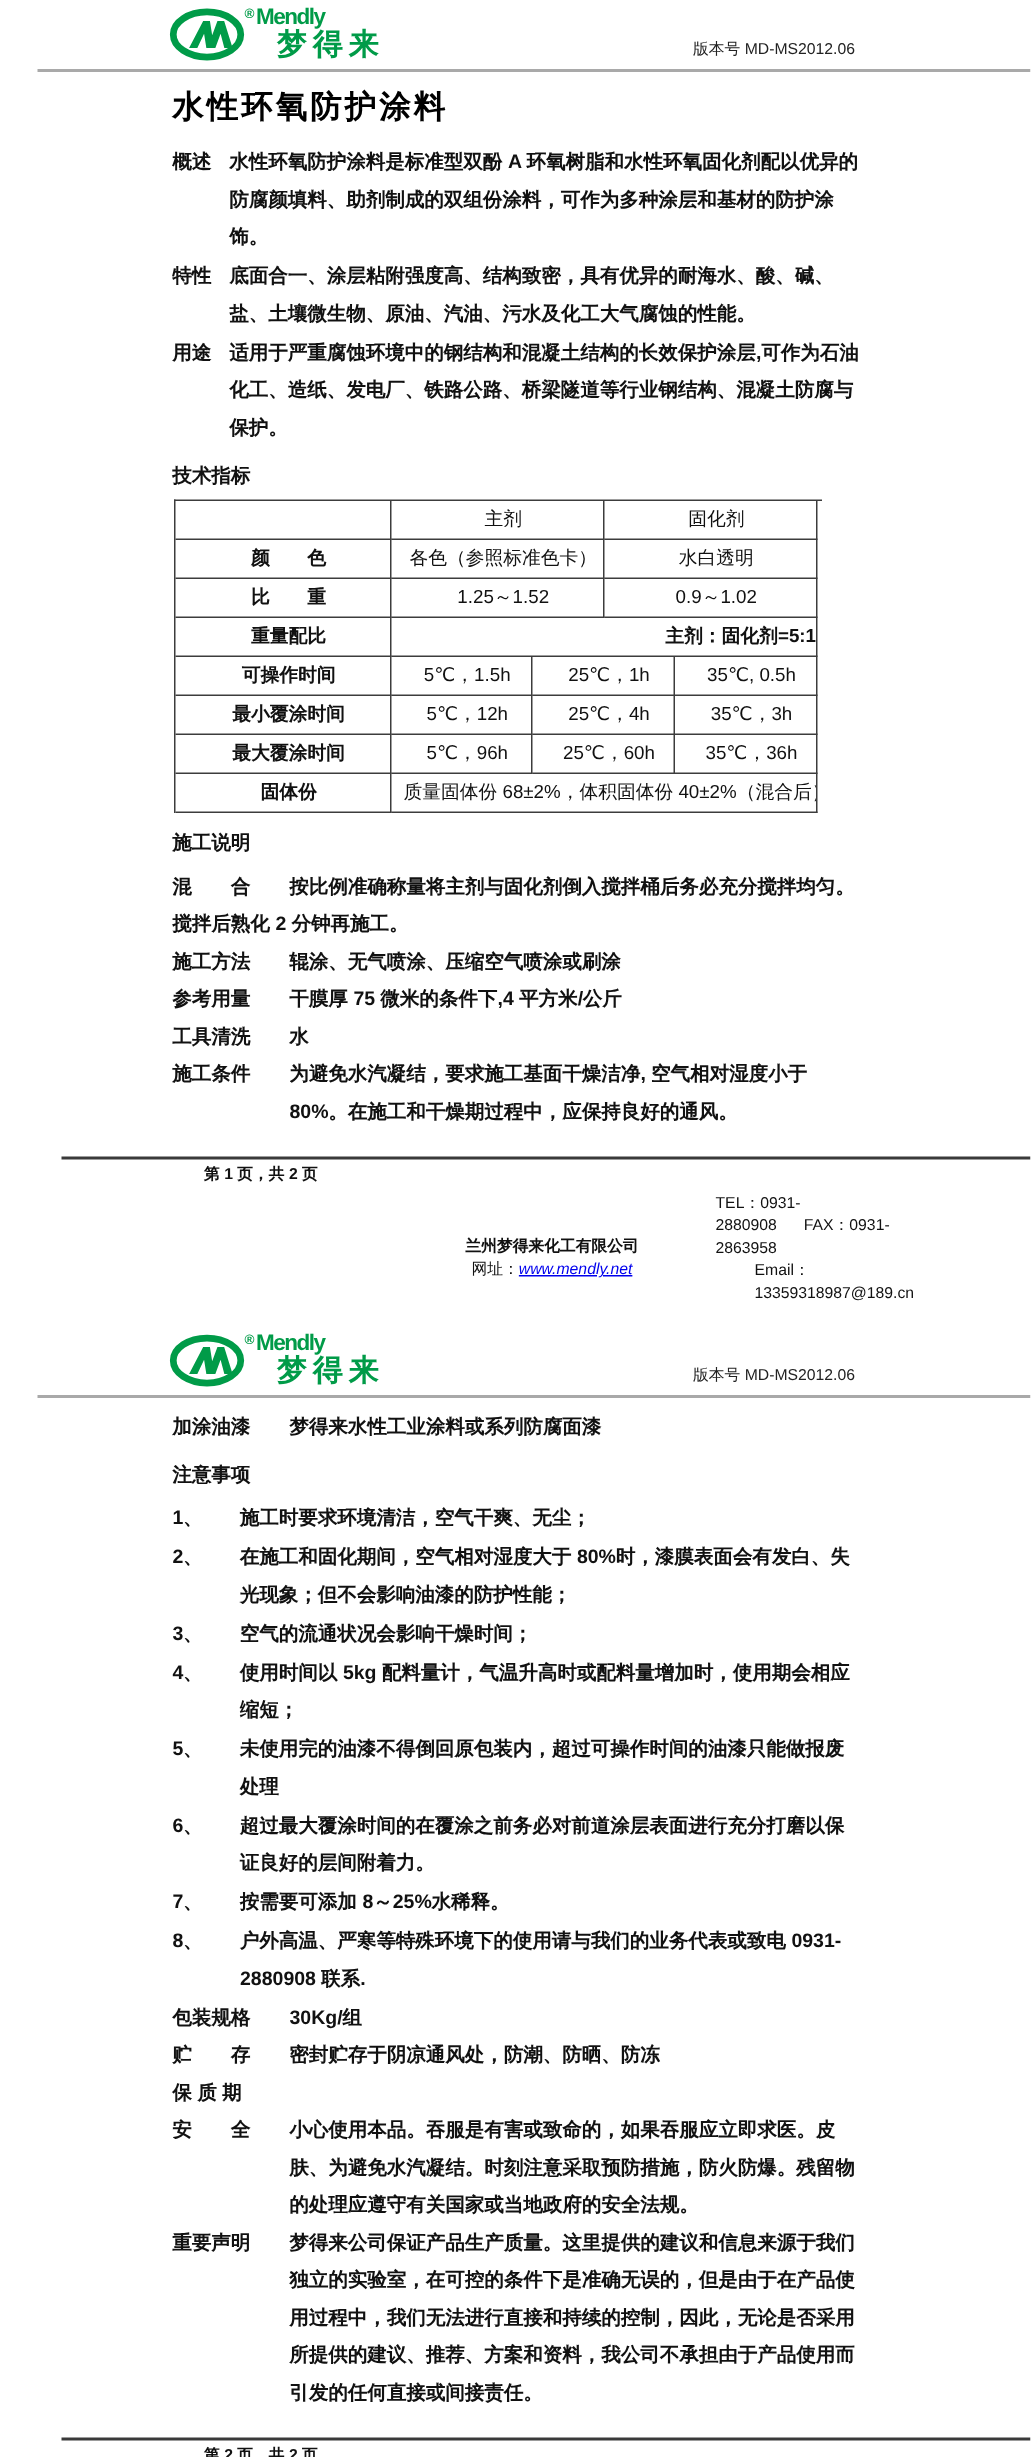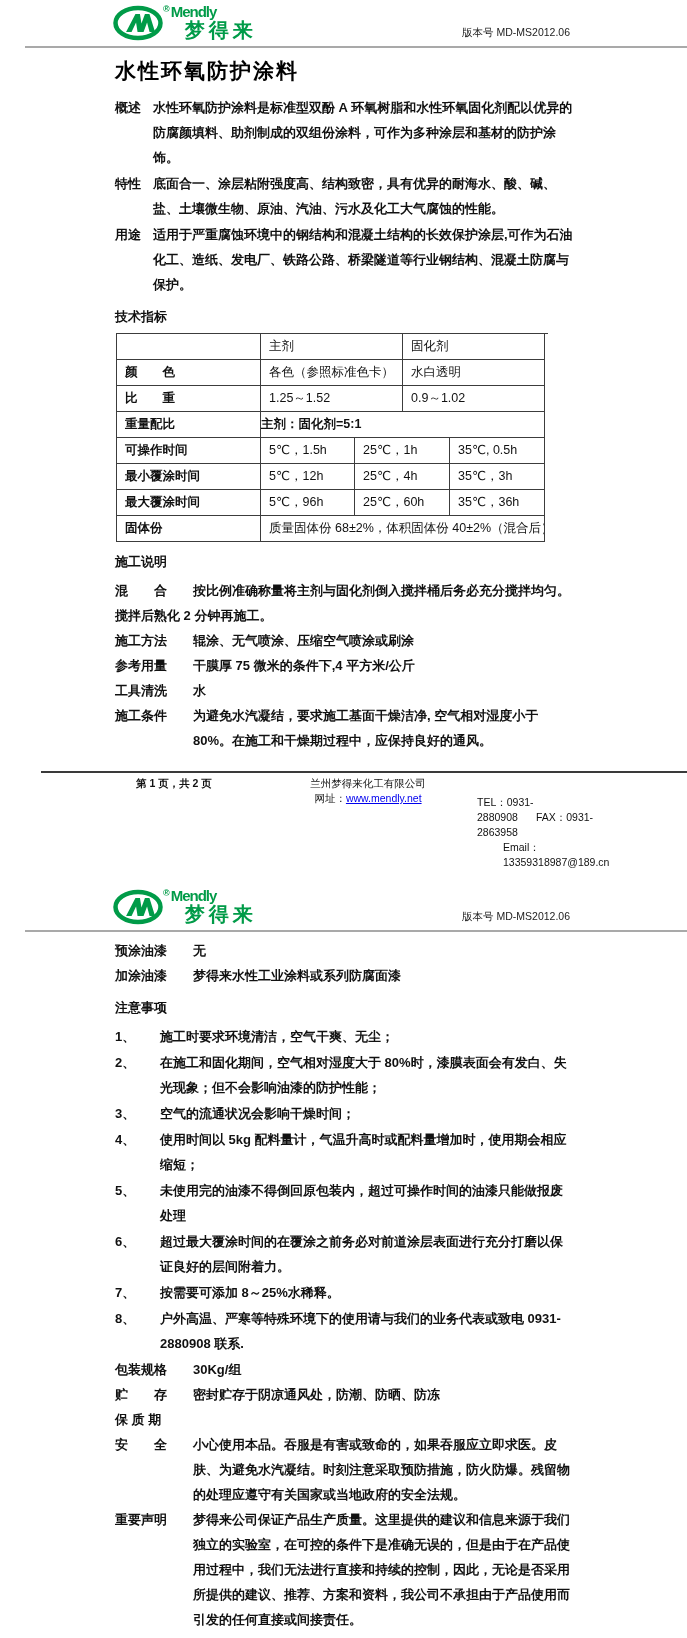--- a/index.html
+++ b/index.html
@@ -25,43 +25,43 @@
   .sec-label{flex:0 0 38px;font-weight:700;}
   .sec-text{flex:1;font-weight:600;}
   .h-bold{margin:10px 112px 6px 115px;font-size:13px;font-weight:700;line-height:20px;}
   
   .table{margin:2px 0 0 116px;width:431px;border-left:1px solid #3c3c3c;border-top:1px solid #3c3c3c;font-size:12.5px;}
   .trow{display:grid;}
   .t2{grid-template-columns:144px 142px 142px;}
   .t3{grid-template-columns:144px 94px 95px 95px;}
   .tspan{grid-template-columns:144px 284px;}
   .tc{border-right:1px solid #3c3c3c;border-bottom:1px solid #3c3c3c;height:25px;line-height:25px;
-      padding-left:8px;white-space:nowrap;overflow:hidden;font-weight:400;}
+      padding-left:8px;white-space:nowrap;overflow:hidden;font-weight:400;text-align:center;}
   .tc.lbl{font-weight:700;}
-  .tc.ctr{text-align:left;padding-left:0;font-weight:600;}
+  .tc.ctr{text-align:right;padding-left:0;font-weight:600;}
   
   .crow{display:flex;margin:0 112px 0 115px;font-size:13px;line-height:25px;}
   .crow-label{flex:0 0 78px;font-weight:700;}
   .crow-text{flex:1;font-weight:600;}
   .plain-line{margin:0 112px 0 115px;font-size:13px;line-height:25px;font-weight:600;}
   
   .note{display:flex;margin:0 112px 1px 115px;font-size:13px;line-height:25px;}
   .note-no{flex:0 0 45px;font-weight:600;}
   .note-text{flex:1;font-weight:600;}
   
   .footer{margin-top:18px;padding-left:16px;}
   .f-rule{border-top:2px solid #3a3a3a;margin-left:25px;}
   .f-grid{display:flex;margin:3px 110px 0 120px;font-size:10.5px;line-height:15px;}
   .f-page{flex:0 0 137px;font-weight:600;}
   .f-mid{flex:0 0 190px;text-align:center;}
-  .f-company{font-weight:400;}
+  .f-company{font-weight:700;margin-top:48px;}
   .f-right{flex:1;padding-left:14px;margin-top:19px;}
   .f-fax{margin-left:18px;}
   .f-email{margin-left:26px;}
-  .f-link{color:#0000EE;text-decoration:underline;cursor:pointer;}
+  .f-link{color:#0000EE;text-decoration:underline;cursor:pointer;font-style:italic;}
   .page2{margin-top:14px;}
   .gap6{height:6px;}
 </style>
 </head>
 <body>
 
 <div class="doc">
 
   <div class="page">
 
@@ -204,24 +204,20 @@
           <span class="logo-brand">Mendly</span>
           <span class="logo-cn">梦得来</span>
         </span>
       </div>
       <span class="version">版本号 MD-MS2012.06</span>
     </div>
     <div class="rule"></div>
     <div class="gap6"></div>
 
     <div class="crow">
-      <span class="crow-label">预涂油漆</span>
-      <span class="crow-text">无</span>
-    </div>
-    <div class="crow">
       <span class="crow-label">加涂油漆</span>
       <span class="crow-text">梦得来水性工业涂料或系列防腐面漆</span>
     </div>
 
     <div class="h-bold">注意事项</div>
 
     <div class="note">
       <span class="note-no">1、</span>
       <span class="note-text">施工时要求环境清洁，空气干爽、无尘；</span>
     </div>

